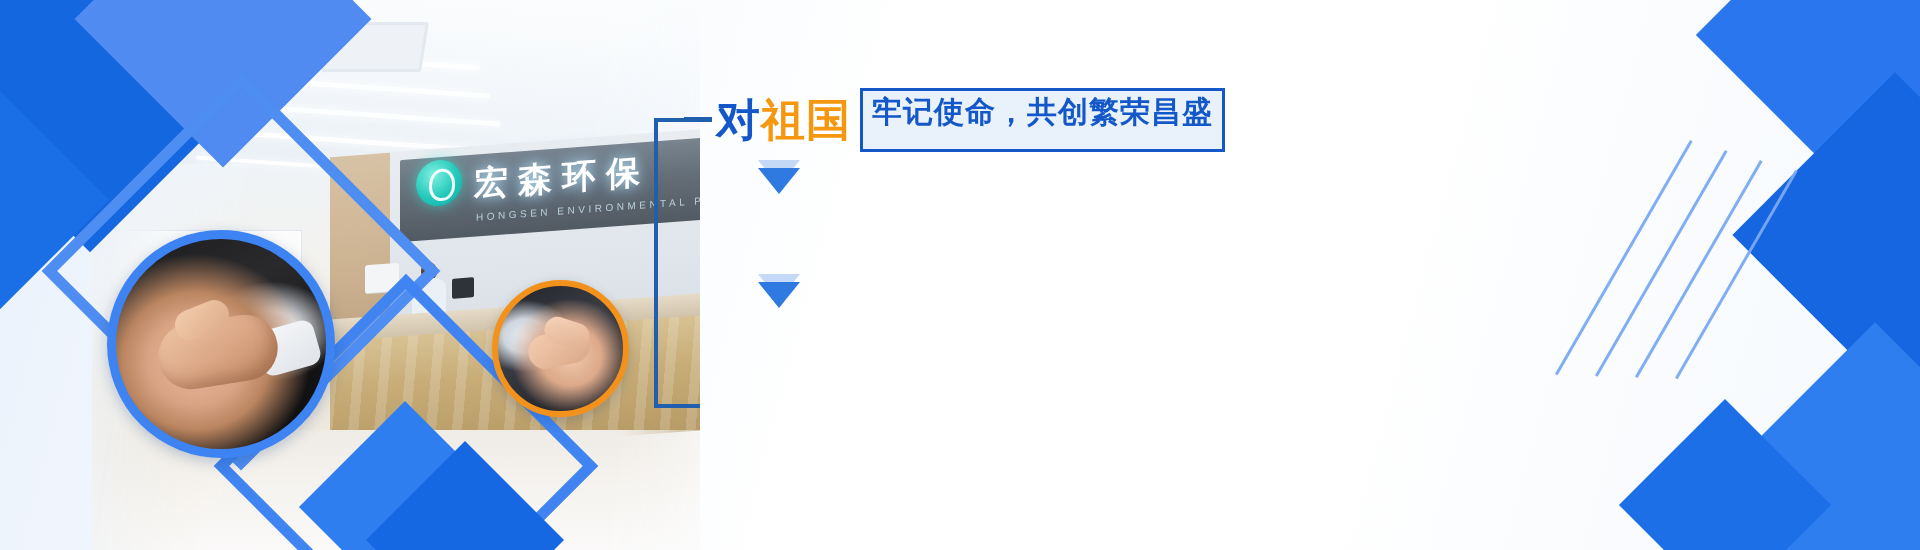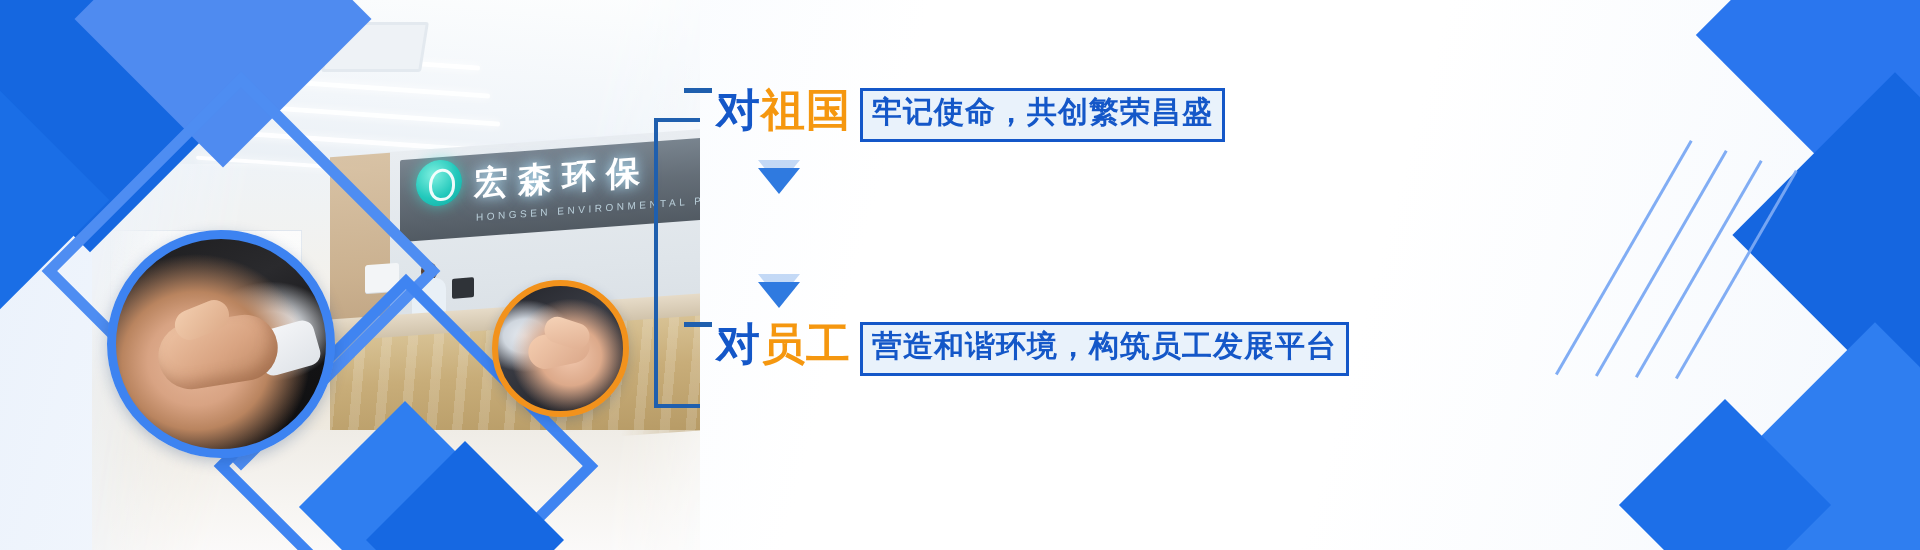--- a/index.html
+++ b/index.html
@@ -207,41 +207,41 @@
   
   .bracket{
     position:absolute;left:6px;top:118px;width:46px;height:290px;
     border-left:4px solid #1f5fae;
     border-top:4px solid #1f5fae;
     border-bottom:4px solid #1f5fae;
     box-sizing:border-box;
   }
 
   .row{
-    position:absolute;left:36px;display:flex;align-items:flex-start;white-space:nowrap;
+    position:absolute;left:36px;display:flex;align-items:center;white-space:nowrap;
   }
   .row1{top:88px;}
   .row2{top:216px;}
   .row3{top:322px;}
 
   .dash{
     width:28px;height:5px;background:#1f5fae;margin-right:4px;
   }
   .cn-head{
     font-family:"DejaVu Sans","Liberation Sans",sans-serif;
     font-size:44px;font-weight:700;line-height:1;letter-spacing:1px;
   }
   .cn-head .w-blue{color:#1457c8;}
   .cn-head .w-orange{color:#f5970f;}
 
   .tagbox{
     margin-left:9px;
     border:3px solid #1457c8;
     background:#e9f2fb;
-    padding:5px 9px 11px 9px;
+    padding:5px 9px 21px 9px;
     font-family:"DejaVu Sans","Liberation Sans",sans-serif;
     font-size:30px;font-weight:700;color:#1457c8;line-height:1.05;letter-spacing:1px;
   }
 
   .arrow{
     position:absolute;left:110px;width:0;height:0;
     border-left:21px solid transparent;border-right:21px solid transparent;
     border-top:26px solid #2f7ae0;
   }
   .arrow-ghost{
@@ -330,20 +330,15 @@
       <span class="tagbox">牢记使命，共创繁荣昌盛</span>
     </div>
 
     <div class="arrow-ghost a1g"></div>
     <div class="arrow a1"></div>
 
 
     <div class="arrow-ghost a2g"></div>
     <div class="arrow a2"></div>
 
-    <div class="row row3">
-      <span class="dash"></span>
-      <span class="cn-head"><span class="w-blue">对</span><span class="w-orange">员工</span></span>
-      <span class="tagbox">营造和谐环境，构筑员工发展平台</span>
-    </div>
 
   </div>
 </div>
 
 </body></html>

